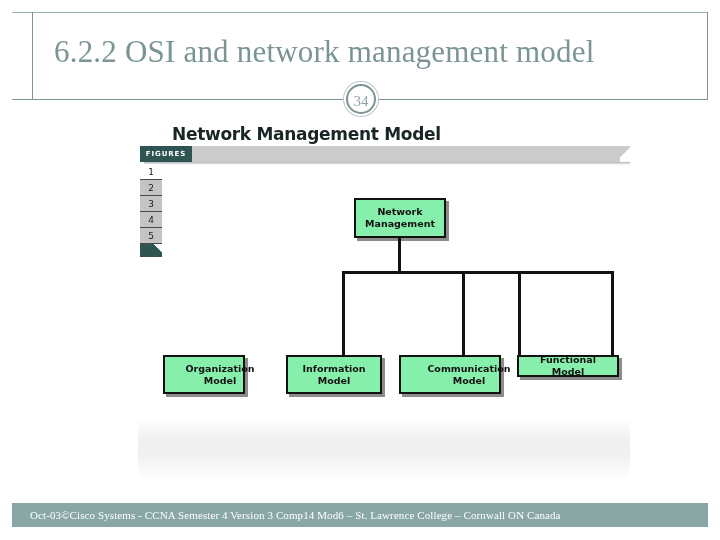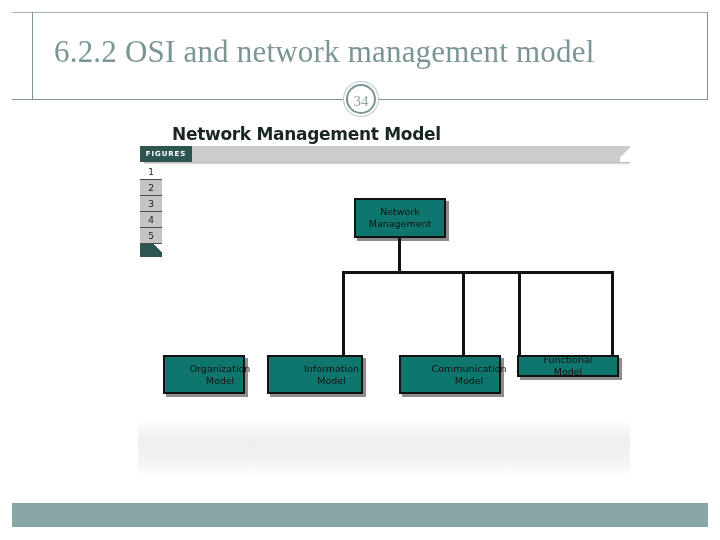--- a/index.html
+++ b/index.html
@@ -180,25 +180,25 @@
     height: 13px;
     background: #2e5551;
     background: linear-gradient(225deg, #ffffff 0%, #ffffff 24%, #2e5551 25%, #2e5551 100%);
   }
 
   
   .chart { position: absolute; left: 0; top: 0; width: 500px; height: 370px; }
 
   .node {
     position: absolute;
-    background: #0f766e;
+    background: #86efac;
     border: 2px solid #111111;
     box-shadow: 3px 3px 0 rgba(0,0,0,0.45);
     font-family: "DejaVu Sans", sans-serif;
-    font-weight: normal;
+    font-weight: bold;
     font-size: 9.5px;
     line-height: 12px;
     color: #111111;
     text-align: center;
     display: flex;
     align-items: center;
     justify-content: center;
     box-sizing: border-box;
     padding: 2px;
   }
@@ -297,32 +297,33 @@
 
       <div class="connector" style="left:210px; top:153px; width:3px; height:84px;"></div>
       <div class="connector" style="left:330px; top:153px; width:3px; height:84px;"></div>
       <div class="connector" style="left:386px; top:153px; width:3px; height:84px;"></div>
       <div class="connector" style="left:479px; top:153px; width:3px; height:84px;"></div>
 
       <div class="node" style="left:31px; top:237px; width:82px; height:39px;padding-left:34px;">
         <span>Organization
 Model</span>
       </div>
-      <div class="node" style="left:135px; top:237px; width:96px; height:39px;justify-content:flex-end;">
+      <div class="node" style="left:154px; top:237px; width:96px; height:39px;">
         <span>Information
 Model</span>
       </div>
       <div class="node" style="left:267px; top:237px; width:102px; height:39px;padding-left:40px;">
         <span>Communication
 Model</span>
       </div>
       <div class="node" style="left:385px; top:237px; width:102px; height:22px;">
         <span>Functional
 Model</span>
       </div>
     </div>
 
     <div class="caption-band"></div>
   </div>
 
   <div class="footer-band"></div>
+  <div class="footer-text">Oct-03©Cisco Systems - CCNA Semester 4 Version 3 Comp14 Mod6 – St. Lawrence College – Cornwall ON Canada</div>
 
 </div>
 
 </body></html>

